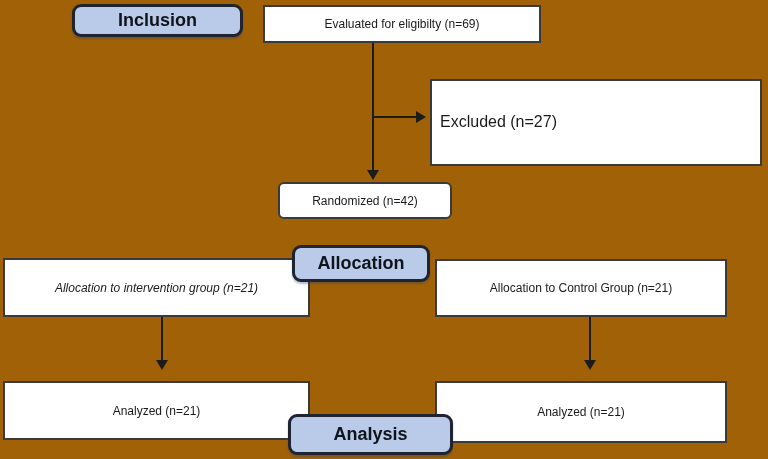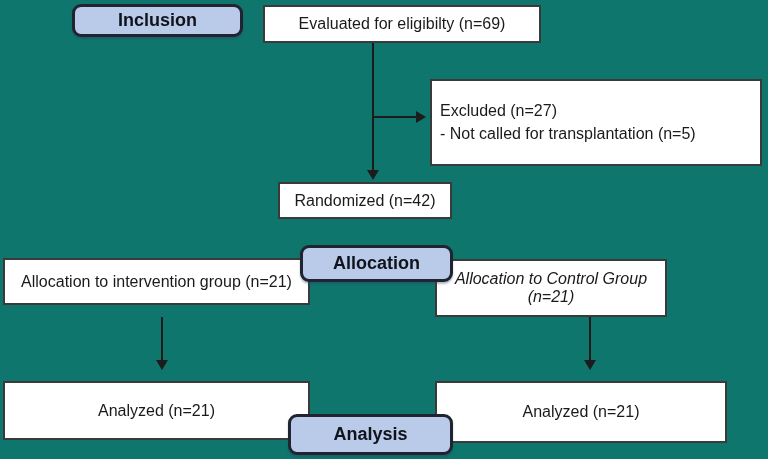--- a/index.html
+++ b/index.html
@@ -1,24 +1,24 @@
 <!DOCTYPE html>
 <html><head>
 <meta charset="utf-8">
 <style>
   html,body{margin:0;padding:0;background:#ffffff;}
   .canvas{
-    position:relative;width:768px;height:459px;background:#0f766e;overflow:hidden;
+    position:relative;width:768px;height:459px;background:#a16207;overflow:hidden;
     font-family:"Liberation Sans",sans-serif;color:#1a1a1a;
   }
   
   .fbox{
     position:absolute;background:#ffffff;border:2px solid #3a3a3a;
     display:flex;align-items:center;justify-content:center;text-align:center;
-    font-size:16px;box-sizing:border-box;
+    font-size:12px;box-sizing:border-box;
   }
   .fbox.multiline{
     flex-direction:column;align-items:flex-start;justify-content:center;
     text-align:left;padding:4px 8px;font-size:16px;line-height:1.42;
   }
   
   .stage{
     position:absolute;background:#b9cbe8;border:3px solid #1f2430;border-radius:9px;
     display:flex;align-items:center;justify-content:center;
     font-size:18px;font-weight:bold;color:#10131c;box-sizing:border-box;
@@ -44,25 +44,25 @@
   #stage-inclusion{left:72px;top:4px;width:171px;height:33px;}
   #box-evaluated{left:263px;top:5px;width:278px;height:38px;}
 
   #line-eval-rand{left:372px;top:43px;height:130px;}
   #head-eval-rand{left:367px;top:170px;}
 
   #line-excluded{left:373px;top:116px;width:44px;}
   #head-excluded{left:416px;top:111px;}
   #box-excluded{left:430px;top:79px;width:332px;height:87px;}
 
-  #box-randomized{left:278px;top:182px;width:174px;height:37px;}
+  #box-randomized{left:278px;top:182px;width:174px;height:37px;border-radius:6px;}
 
-  #box-alloc-intervention{left:3px;top:258px;width:307px;height:47px;}
-  #box-alloc-control{left:435px;top:259px;width:232px;height:58px;font-style:italic;}
-  #stage-allocation{left:300px;top:245px;width:153px;height:37px;}
+  #box-alloc-intervention{left:3px;top:258px;width:307px;height:59px;font-style:italic;}
+  #box-alloc-control{left:435px;top:259px;width:292px;height:58px;}
+  #stage-allocation{left:292px;top:245px;width:138px;height:37px;}
 
   #line-alloc-analyzed-left{left:161px;top:317px;height:45px;}
   #head-analyzed-left{left:156px;top:360px;}
   #line-alloc-analyzed-right{left:589px;top:317px;height:45px;}
   #head-analyzed-right{left:584px;top:360px;}
 
   #box-analyzed-intervention{left:3px;top:381px;width:307px;height:59px;}
   #box-analyzed-control{left:435px;top:381px;width:292px;height:62px;}
   #stage-analysis{left:288px;top:414px;width:165px;height:41px;text-align:right;}
 </style>
@@ -76,21 +76,20 @@
   <div class="fbox" id="box-evaluated">Evaluated for eligibilty (n=69)</div>
 
   <div class="line vline" id="line-eval-rand"></div>
   <div class="arrow-down" id="head-eval-rand"></div>
 
   <div class="line hline" id="line-excluded"></div>
   <div class="arrow-right" id="head-excluded"></div>
 
   <div class="fbox multiline" id="box-excluded">
     <span>Excluded (n=27)</span>
-    <span>- Not called for transplantation (n=5)</span>
   </div>
 
   <div class="fbox" id="box-randomized">Randomized (n=42)</div>
 
   <div class="fbox" id="box-alloc-intervention">Allocation to intervention group (n=21)</div>
   <div class="fbox" id="box-alloc-control">Allocation to Control Group (n=21)</div>
   <div class="stage" id="stage-allocation">Allocation</div>
 
   <div class="line vline" id="line-alloc-analyzed-left"></div>
   <div class="arrow-down" id="head-analyzed-left"></div>

